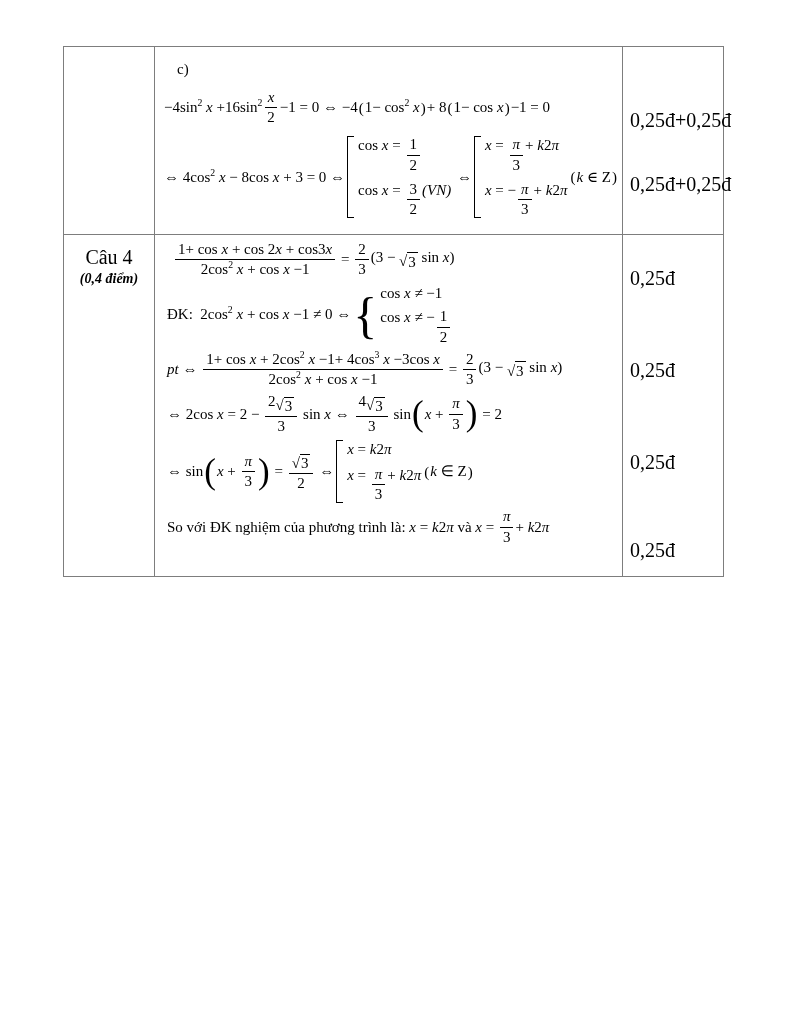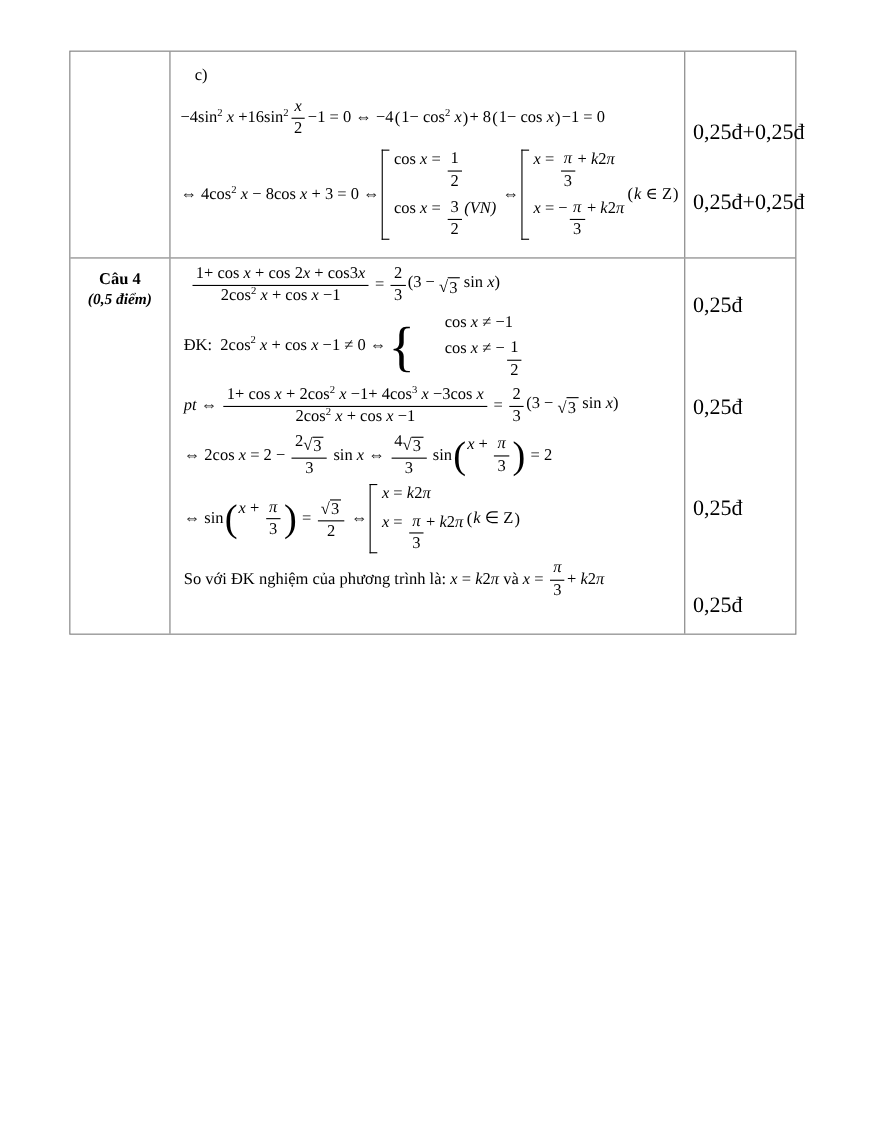--- a/index.html
+++ b/index.html
@@ -11,21 +11,21 @@
   .row1 { height:188px; border-bottom:1px solid #7d7d7d; }
   .row2 { height:341px; }
   .cell { height:100%; }
   .c-label { flex:0 0 91px; border-right:1px solid #7d7d7d; text-align:center; padding-top:10px; }
   .c-work  { flex:0 0 468px; border-right:1px solid #7d7d7d; overflow:hidden; }
   .c-points{ flex:1 1 auto; position:relative; }
 
   .row1 .c-work { padding:13px 4px 0 9px; display:flex; flex-direction:column; gap:10px; }
   .row2 .c-work { padding:6px 4px 0 12px; display:flex; flex-direction:column; gap:5px;font-family:Liberation Serif, serif; }
 
-  .qtitle { font-weight:bold; font-size:15px; line-height:1.25; }
+  .qtitle { font-weight:normal; font-size:20px; line-height:1.25; }
   .qsub   { font-weight:bold; font-style:italic; font-size:14px; line-height:1.25; }
 
   .pts { position:absolute; left:7px; font-size:20px; white-space:nowrap; }
 
   
   .mline { display:flex; align-items:center; font-size:15px; line-height:1.25; white-space:pre; }
   .indent1 { margin-left:13px; }
   .indent2 { margin-left:6px; }
   .run { display:inline-block; white-space:pre; }
   .run i { font-family:inherit; }
@@ -34,27 +34,27 @@
   .frac { display:inline-flex; flex-direction:column; align-items:center; vertical-align:middle; margin:0 2px; }
   .fn { display:inline-flex; align-items:center; border-bottom:1px solid #000; padding:0 3px 1px; line-height:1.15; }
   .fd { display:inline-flex; align-items:center; padding:1px 3px 0; line-height:1.15; }
 
   .sqrt { display:inline-flex; align-items:stretch; vertical-align:-4px; }
   .rs { line-height:1; align-self:center; }
   .rb { display:inline-flex; align-items:center; border-top:1px solid #000; padding:0 2px 0 1px; }
 
   .par { display:inline-flex; align-items:center; }
   .psym { display:flex; align-items:center; line-height:0; padding:0 1px; }
-  .pbody { display:inline-flex; }
+  .pbody { display:inline-flex; align-items:center; }
 
   .grp { display:inline-flex; align-items:center; margin:0 2px; }
   .bsym { display:flex; align-items:center; line-height:0; margin-right:2px; font-weight:400; }
   .lbrack { align-self:stretch; width:7px; border:1.5px solid #000; border-right:none; margin-right:4px; }
   .stack { display:inline-flex; flex-direction:column; align-items:flex-start; row-gap:7px; }
-  .cstack { row-gap:6px; padding-left:1px;margin-left:24px; }
+  .cstack { row-gap:6px; padding-left:1px; }
   .srow { display:flex; align-items:flex-start; white-space:pre; }
 </style>
 </head>
 <body>
 
 <div class="table">
 
   <div class="row row1">
     <div class="cell c-label"></div>
     <div class="cell c-work">
@@ -64,21 +64,21 @@
     </div>
     <div class="cell c-points">
       <span class="pts" style="top:62px">0,25đ+0,25đ</span>
       <span class="pts" style="top:126px">0,25đ+0,25đ</span>
     </div>
   </div>
 
   <div class="row row2">
     <div class="cell c-label">
       <div class="qtitle">Câu 4</div>
-      <div class="qsub">(0,5 điểm)</div>
+      <div class="qsub">(0,4 điểm)</div>
     </div>
     <div class="cell c-work">
       <div class="mline indent2"><span class="frac"><span class="fn"><span class="run"><span>1+ cos</span><i> x </i><span>+ cos 2</span><i>x </i><span>+ cos3</span><i>x</i></span></span><span class="fd"><span class="run"><span>2cos</span><sup>2</sup><i> x </i><span>+ cos</span><i> x </i><span>−1</span></span></span></span><span class="run"><span> = </span></span><span class="frac"><span class="fn"><span class="run"><span>2</span></span></span><span class="fd"><span class="run"><span>3</span></span></span></span><span class="run"><span>(3 − </span><span class="sqrt"><span class="rs">√</span><span class="rb"><span class="run"><span>3</span></span></span></span><span> sin</span><i> x</i><span>)</span></span></div>
       <div class="mline"><span class="run"><span>ĐK:  2cos</span><sup>2</sup><i> x </i><span>+ cos</span><i> x </i><span>−1 ≠ 0 ⇔</span></span><span class="grp"><span class="bsym" style="font-size: 50px;">{</span><span class="stack cstack"><span class="srow"><span class="run"><span>cos</span><i> x </i><span>≠ −1</span></span></span><span class="srow"><span class="run"><span>cos</span><i> x </i><span>≠ −</span></span><span class="frac"><span class="fn"><span class="run"><span>1</span></span></span><span class="fd"><span class="run"><span>2</span></span></span></span></span></span></span></div>
       <div class="mline"><span class="run"><i>pt </i><span>⇔ </span></span><span class="frac"><span class="fn"><span class="run"><span>1+ cos</span><i> x </i><span>+ 2cos</span><sup>2</sup><i> x </i><span>−1+ 4cos</span><sup>3</sup><i> x </i><span>−3cos</span><i> x</i></span></span><span class="fd"><span class="run"><span>2cos</span><sup>2</sup><i> x </i><span>+ cos</span><i> x </i><span>−1</span></span></span></span><span class="run"><span> = </span></span><span class="frac"><span class="fn"><span class="run"><span>2</span></span></span><span class="fd"><span class="run"><span>3</span></span></span></span><span class="run"><span>(3 − </span><span class="sqrt"><span class="rs">√</span><span class="rb"><span class="run"><span>3</span></span></span></span><span> sin</span><i> x</i><span>)</span></span></div>
       <div class="mline"><span class="run"><span>⇔ 2cos</span><i> x </i><span>= 2 − </span></span><span class="frac"><span class="fn"><span class="run"><span>2</span><span class="sqrt"><span class="rs">√</span><span class="rb"><span class="run"><span>3</span></span></span></span></span></span><span class="fd"><span class="run"><span>3</span></span></span></span><span class="run"><span> sin</span><i> x </i><span>⇔ </span></span><span class="frac"><span class="fn"><span class="run"><span>4</span><span class="sqrt"><span class="rs">√</span><span class="rb"><span class="run"><span>3</span></span></span></span></span></span><span class="fd"><span class="run"><span>3</span></span></span></span><span class="run"><span> sin</span></span><span class="par"><span class="psym" style="font-size: 35px;">(</span><span class="pbody"><span class="run"><i>x </i><span>+ </span></span><span class="frac"><span class="fn"><span class="run"><i>π</i></span></span><span class="fd"><span class="run"><span>3</span></span></span></span></span><span class="psym" style="font-size: 35px;">)</span></span><span class="run"><span> = 2</span></span></div>
       <div class="mline"><span class="run"><span>⇔ sin</span></span><span class="par"><span class="psym" style="font-size: 35px;">(</span><span class="pbody"><span class="run"><i>x </i><span>+ </span></span><span class="frac"><span class="fn"><span class="run"><i>π</i></span></span><span class="fd"><span class="run"><span>3</span></span></span></span></span><span class="psym" style="font-size: 35px;">)</span></span><span class="run"><span> = </span></span><span class="frac"><span class="fn"><span class="run"><span class="sqrt"><span class="rs">√</span><span class="rb"><span class="run"><span>3</span></span></span></span></span></span><span class="fd"><span class="run"><span>2</span></span></span></span><span class="run"><span> ⇔</span></span><span class="grp"><span class="lbrack"></span><span class="stack"><span class="srow"><span class="run"><i>x </i><span>= </span><i>k</i><span>2</span><i>π</i></span></span><span class="srow"><span class="run"><i>x </i><span>= </span></span><span class="frac"><span class="fn"><span class="run"><i>π</i></span></span><span class="fd"><span class="run"><span>3</span></span></span></span><span class="run"><span>+ </span><i>k</i><span>2</span><i>π</i></span></span></span></span><span class="par"><span class="psym">(</span><span class="pbody"><span class="run"><i>k </i><span>∈ Z</span></span></span><span class="psym">)</span></span></div>
       <div class="mline"><span class="run"><span>So với ĐK nghiệm của phương trình là: </span><i>x </i><span>= </span><i>k</i><span>2</span><i>π</i><span> và </span><i>x </i><span>= </span></span><span class="frac"><span class="fn"><span class="run"><i>π</i></span></span><span class="fd"><span class="run"><span>3</span></span></span></span><span class="run"><span>+ </span><i>k</i><span>2</span><i>π</i></span></div>
     </div>
     <div class="cell c-points">

